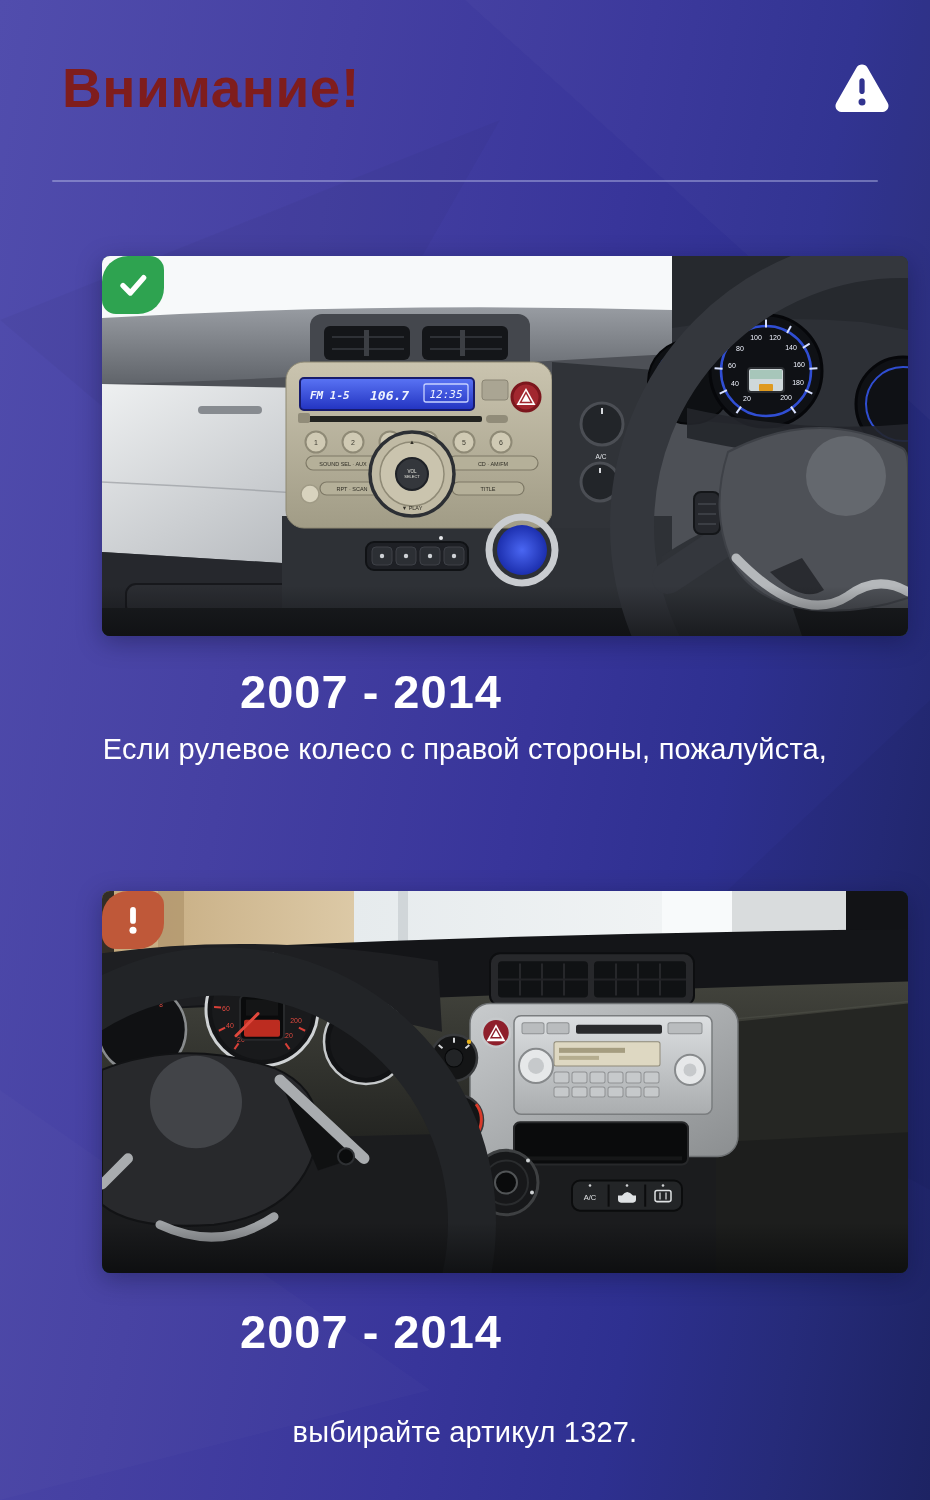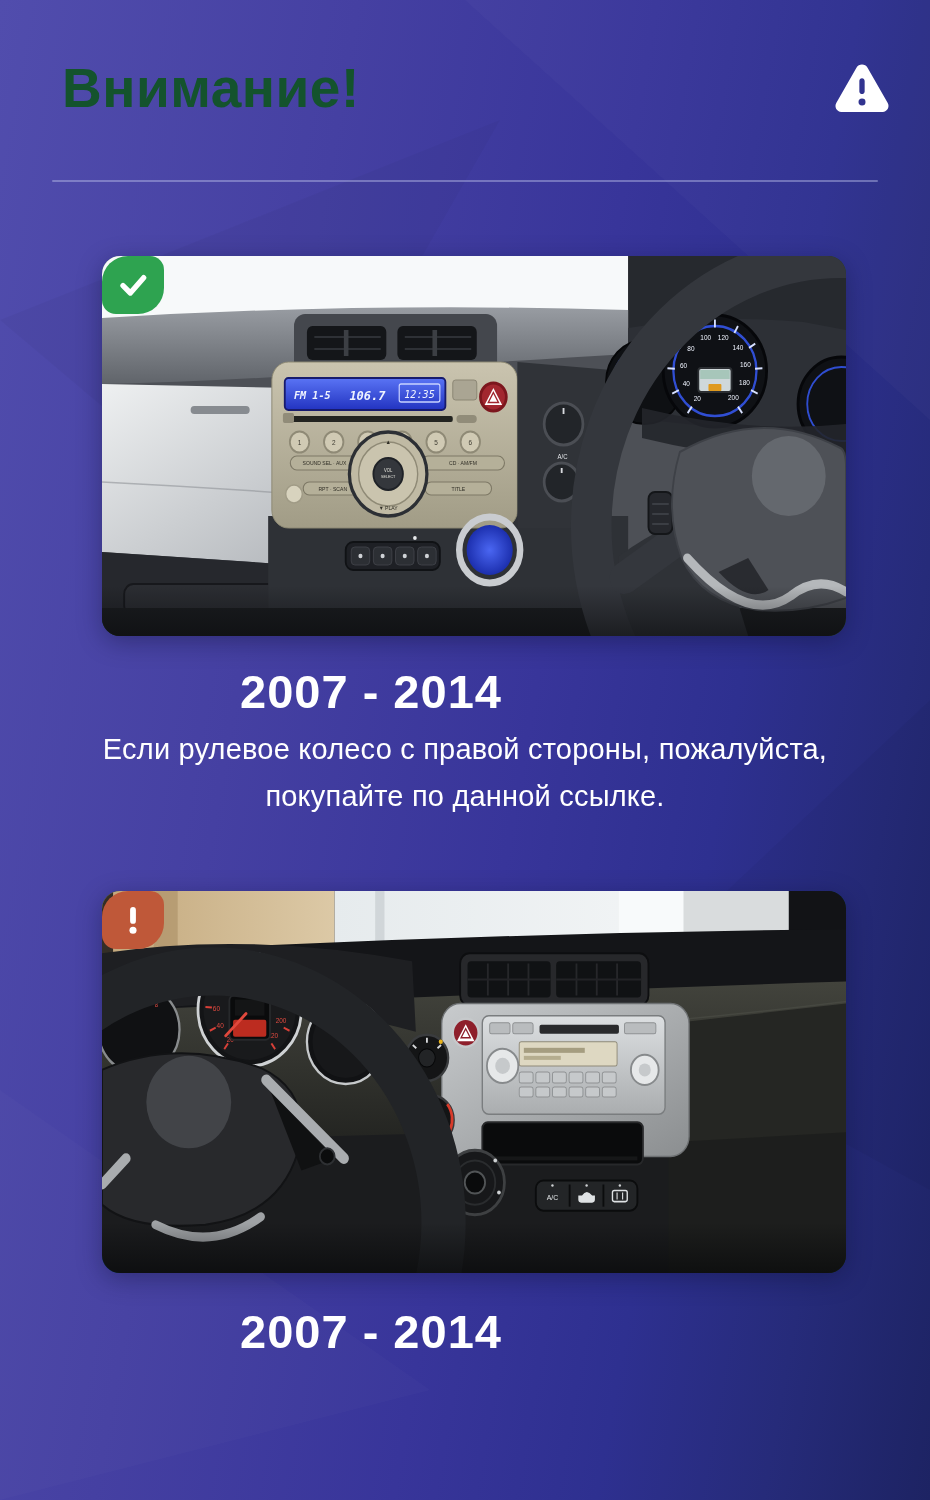--- a/index.html
+++ b/index.html
@@ -4,26 +4,26 @@
 <style>
   html,body{margin:0;padding:0;}
   body{
     width:930px;height:1500px;position:relative;overflow:hidden;
     background:linear-gradient(100deg,#514dad 0%,#4540a2 30%,#38359a 55%,#2e3090 72%,#262b7a 86%,#1d2363 100%);
     font-family:"Liberation Sans","DejaVu Sans",sans-serif;
   }
   .facets{position:absolute;left:0;top:0;width:930px;height:1500px;}
   .page-title{
     position:absolute;left:62px;top:56px;margin:0;
-    font-size:55px;font-weight:700;color:#14532d;letter-spacing:.5px;
+    font-size:55px;font-weight:700;color:#7f1d1d;letter-spacing:.5px;
   }
   .warn-icon{position:absolute;left:833px;top:58px;width:58px;height:62px;}
   .divider{position:absolute;left:52px;top:180px;width:826px;height:2px;
     background:rgba(195,200,238,.42);border-radius:2px;}
-  .card{position:absolute;left:62px;width:744px;height:380px;border-radius:18px;
+  .card{position:absolute;left:62px;width:806px;height:380px;border-radius:8px;
     overflow:hidden;background:#0369a1;box-shadow:0 6px 24px rgba(10,12,40,.35);}
   .card1{top:240px;}
   .card2{top:875px;height:382px;}
   .photo{position:absolute;left:0;top:0;width:100%;height:100%;display:block;}
   .badge{position:absolute;left:0;top:0;width:62px;height:58px;
     border-radius:26px 14px 26px 14px;display:flex;align-items:center;justify-content:center;z-index:3;}
   .badge-green{background:#2ea350;}
   .badge-orange{background:#bf5839;}
   .badge svg{width:40px;height:40px;}
   .years{position:absolute;left:0;width:742px;margin:0;text-align:center;
@@ -256,21 +256,20 @@
   <div class="badge badge-green">
     <svg viewBox="0 0 60 60">
       <polyline points="15,31 26,42 46,19" fill="none" stroke="#ffffff" stroke-width="8" stroke-linecap="round" stroke-linejoin="round"></polyline>
     </svg>
   </div>
 </figure>
 
 <h2 class="years years1">2007 - 2014</h2>
 <p class="desc desc1">
   <span>Если рулевое колесо с правой стороны, пожалуйста,</span><br>
-  <span>покупайте по данной ссылке.</span>
 </p>
 
 <figure class="card card2">
   <svg class="photo" viewBox="0 0 806 380" preserveAspectRatio="none">
     <defs>
       <linearGradient id="gBeige2" x1="0" y1="0" x2="1" y2="0">
           <stop offset="0" stop-color="#c3a87c"></stop>
           <stop offset="1" stop-color="#dcc9a6"></stop>
         </linearGradient>
       <linearGradient id="gSky2" x1="0" y1="0" x2="1" y2="0">
@@ -470,13 +469,14 @@
     <svg viewBox="0 0 62 60">
       <rect x="26.5" y="10" width="9" height="26" rx="4.5" fill="#ffffff"></rect>
       <circle cx="31" cy="46" r="5.5" fill="#ffffff"></circle>
     </svg>
   </div>
 </figure>
 
 <h2 class="years years2">2007 - 2014</h2>
 <p class="desc desc2">
   <br>
+  <span>выбирайте артикул 1327.</span>
 </p>
 
 </body></html>

